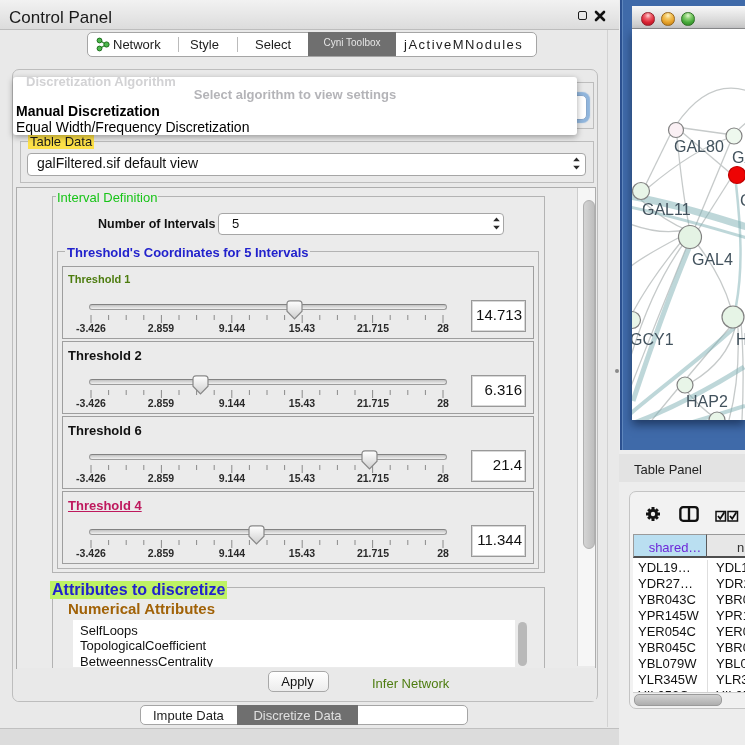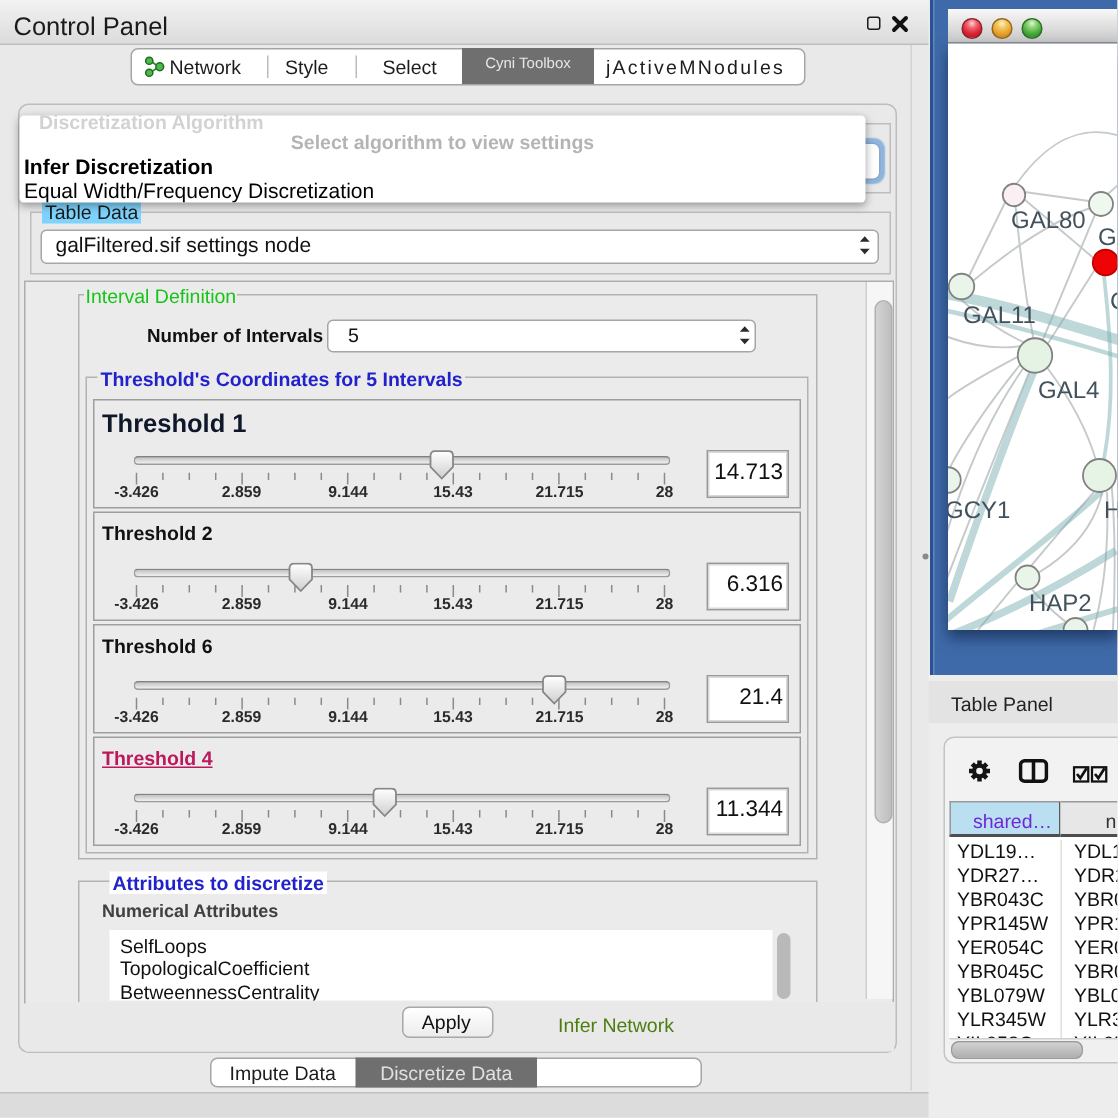--- a/index.html
+++ b/index.html
@@ -39,23 +39,23 @@
 <div class="abs" style="left:311px;top:37px;width:82px;text-align:center;font-size:10px;color:#e6e6e6;">Cyni Toolbox</div>
 <div class="abs" style="left:404px;top:37px;font-size:13px;letter-spacing:1.5px;color:#1c1c1c;">jActiveMNodules</div>
 
 <div class="abs" style="left:12px;top:69px;width:584px;height:631px;background:#e9e9e9;border:1px solid #bdbdbd;border-radius:7px;"></div>
 
 <div class="abs" style="left:20px;top:82px;width:572px;height:45px;border:1px solid #bdbdbd;"></div>
 
 <div class="abs" style="left:27px;top:95px;width:558px;height:23px;background:#fff;border:1px solid #88a8cc;border-radius:5px;box-shadow:0 0 1px 2.5px rgba(106,158,214,0.7);"></div>
 
 <div class="abs" style="left:20px;top:141px;width:572px;height:40px;border:1px solid #bdbdbd;"></div>
-<div class="abs" style="left:28px;top:134px;font-size:13px;color:#1a1a1a;background:#7dd3fc;padding:0 2px;">Table Data</div>
+<div class="abs" style="left:28px;top:134px;font-size:13px;color:#1a1a1a;background:#fde047;padding:0 2px;">Table Data</div>
 <div class="abs" style="left:27px;top:153px;width:557px;height:21px;background:#fff;border:1px solid #a6a6a6;border-radius:4px;"></div>
-<div class="abs" style="left:37px;top:155px;font-size:14px;color:#111;">galFiltered.sif settings node</div>
+<div class="abs" style="left:37px;top:155px;font-size:14px;color:#111;">galFiltered.sif default view</div>
 <svg class="abs" style="left:572px;top:157px;" width="9" height="13">
   <path d="M4.5,0.5 L7.8,4.2 L1.2,4.2 Z" fill="#2a2a2a"></path>
     <path d="M4.5,12.5 L7.8,8.8 L1.2,8.8 Z" fill="#2a2a2a"></path>
 </svg>
 
 <div class="abs" style="left:16px;top:187px;width:578px;height:480px;background:#ebebeb;border:1px solid #adadad;"></div>
 
 <div class="abs" style="left:577px;top:188px;width:17px;height:478px;background:#f6f6f6;border-left:1px solid #cccccc;"></div>
 <div class="abs" style="left:583px;top:200px;width:10px;height:347px;background:linear-gradient(90deg,#d4d4d4,#bebebe);border:1px solid #b0b0b0;border-radius:6px;"></div>
 
@@ -67,21 +67,21 @@
 <div class="abs" style="left:232px;top:216px;font-size:13px;color:#111;">5</div>
 <svg class="abs" style="left:492px;top:217px;" width="9" height="13">
   <path d="M4.5,0.5 L7.8,4.2 L1.2,4.2 Z" fill="#2a2a2a"></path>
     <path d="M4.5,12.5 L7.8,8.8 L1.2,8.8 Z" fill="#2a2a2a"></path>
 </svg>
 
 <div class="abs" style="left:57px;top:251px;width:480px;height:316px;border:1px solid #b3b3b3;"></div>
 <div class="abs bold" style="left:65px;top:245px;font-size:13px;color:#2222cc;background:#ebebeb;padding:0 2px;">Threshold's Coordinates for 5 Intervals</div>
 
 <div class="abs" style="left:62px;top:266px;width:470px;height:71px;border:1px solid #9e9e9e;background:#ebebeb;"></div>
-<div class="abs bold" style="left:68px;top:273px;font-size:17px;color:#0f172a;">Threshold 1</div>
+<div class="abs bold" style="left:68px;top:273px;font-size:11px;color:#4d7c0f;">Threshold 1</div>
 <div class="abs" style="left:89px;top:304px;width:356px;height:4px;background:linear-gradient(#c2c2c2,#f0f0f0);border:1px solid #9b9b9b;border-top-color:#828282;border-radius:3px;"></div>
 <svg class="abs" style="left:62px;top:315px;" width="470" height="9">
     <line x1="29.0" y1="0" x2="29.0" y2="8" stroke="#8a8a8a" stroke-width="1"></line>
     <line x1="46.6" y1="0" x2="46.6" y2="5" stroke="#8a8a8a" stroke-width="1"></line>
     <line x1="64.2" y1="0" x2="64.2" y2="5" stroke="#8a8a8a" stroke-width="1"></line>
     <line x1="81.8" y1="0" x2="81.8" y2="5" stroke="#8a8a8a" stroke-width="1"></line>
     <line x1="99.4" y1="0" x2="99.4" y2="8" stroke="#8a8a8a" stroke-width="1"></line>
     <line x1="117.0" y1="0" x2="117.0" y2="5" stroke="#8a8a8a" stroke-width="1"></line>
     <line x1="134.6" y1="0" x2="134.6" y2="5" stroke="#8a8a8a" stroke-width="1"></line>
     <line x1="152.2" y1="0" x2="152.2" y2="5" stroke="#8a8a8a" stroke-width="1"></line>
@@ -240,42 +240,42 @@
       <linearGradient id="thg491" x1="0" y1="0" x2="0" y2="1">
         <stop offset="0" stop-color="#ffffff"></stop>
         <stop offset="1" stop-color="#cfcfcf"></stop>
       </linearGradient>
     </defs>
 </svg>
 <div class="abs" style="left:471px;top:525px;width:55px;height:32px;background:#fff;border:1px solid #999;box-shadow:inset 0 0 0 1px #d8d8d8;box-sizing:border-box;"></div>
 <div class="abs" style="left:471px;top:531px;width:51px;text-align:right;font-size:15px;color:#111;">11.344</div>
 
 <div class="abs" style="left:52px;top:587px;width:491px;height:100px;border:1px solid #b3b3b3;"></div>
-<div class="abs bold" style="left:73px;top:581px;font-size:13px;color:#2222cc;background:#ffffff;padding:0 2px;">Attributes to discretize</div>
-<div class="abs bold" style="left:68px;top:600px;font-size:12px;color:#404040;">Numerical Attributes</div>
+<div class="abs bold" style="left:50px;top:581px;font-size:16px;color:#2222cc;background:#bef264;padding:0 2px;">Attributes to discretize</div>
+<div class="abs bold" style="left:68px;top:600px;font-size:15px;color:#a16207;">Numerical Attributes</div>
 <div class="abs" style="left:73px;top:620px;width:442px;height:47px;background:#fff;overflow:hidden;">
   <div style="font-size:13px;color:#111;padding:3px 0 0 7px;line-height:15.4px;">SelfLoops<br>TopologicalCoefficient<br>BetweennessCentrality</div>
 </div>
 <div class="abs" style="left:518px;top:622px;width:9px;height:44px;background:#b9b9b9;border-radius:5px;"></div>
 
 <div class="abs" style="left:17px;top:668px;width:579px;height:33px;background:#e9e9e9;"></div>
 
 <div class="abs" style="left:268px;top:671px;width:59px;height:19px;background:linear-gradient(#fff,#ececec);border:1px solid #a8a8a8;border-radius:5px;"></div>
 <div class="abs" style="left:268px;top:674px;width:59px;text-align:center;font-size:13px;color:#111;">Apply</div>
 
 <div class="abs" style="left:140px;top:705px;width:326px;height:18px;background:#fff;border:1px solid #a5a5a5;border-radius:5px;"></div>
 <div class="abs" style="left:237px;top:705px;width:121px;height:20px;background:#6f6f6f;"></div>
 <div class="abs" style="left:153px;top:708px;font-size:13px;color:#1c1c1c;">Impute Data</div>
 <div class="abs" style="left:237px;top:708px;width:121px;text-align:center;font-size:13px;color:#e0e0e0;">Discretize Data</div>
 <div class="abs" style="left:372px;top:676px;font-size:13px;color:#4d7c0f;">Infer Network</div>
 
 <div class="abs" style="left:13px;top:77px;width:564px;height:58px;background:#fff;border-radius:3px;box-shadow:0 2px 6px rgba(0,0,0,0.35);"></div>
 <div class="abs bold" style="left:26px;top:74px;font-size:13px;color:#d2d2d4;">Discretization Algorithm</div>
 <div class="abs bold" style="left:13px;top:87px;width:564px;text-align:center;font-size:13px;color:#b4b4b8;">Select algorithm to view settings</div>
-<div class="abs bold" style="left:16px;top:103px;font-size:14px;color:#000;">Infer Discretization</div>
+<div class="abs bold" style="left:16px;top:103px;font-size:14px;color:#000;">Manual Discretization</div>
 <div class="abs" style="left:16px;top:119px;font-size:14px;color:#000;">Equal Width/Frequency Discretization</div>
 
 <div class="abs" style="left:615px;top:369px;width:4px;height:4px;border-radius:50%;background:#8a8a8a;"></div>
 
 <div class="abs" style="left:620px;top:0;width:125px;height:451px;background:#3f6aa9;"></div>
 <div class="abs" style="left:620px;top:0;width:1.5px;height:451px;background:#2c5190;"></div>
 <div class="abs" style="left:622px;top:0;width:1px;height:451px;background:#5f87bd;"></div>
 
 <div class="abs" style="left:632px;top:6px;width:113px;height:22px;background:linear-gradient(#f8f8f8,#c9c9c9);border-bottom:1px solid #8e8e8e;"></div>
 <div class="abs" style="left:641px;top:12px;width:11.5px;height:11.5px;border-radius:50%;background:radial-gradient(circle at 50% 22%,#ffd0d4 0%,#ef6570 28%,#dc2434 62%,#a61523 100%);border:0.8px solid #92212e;"></div>

